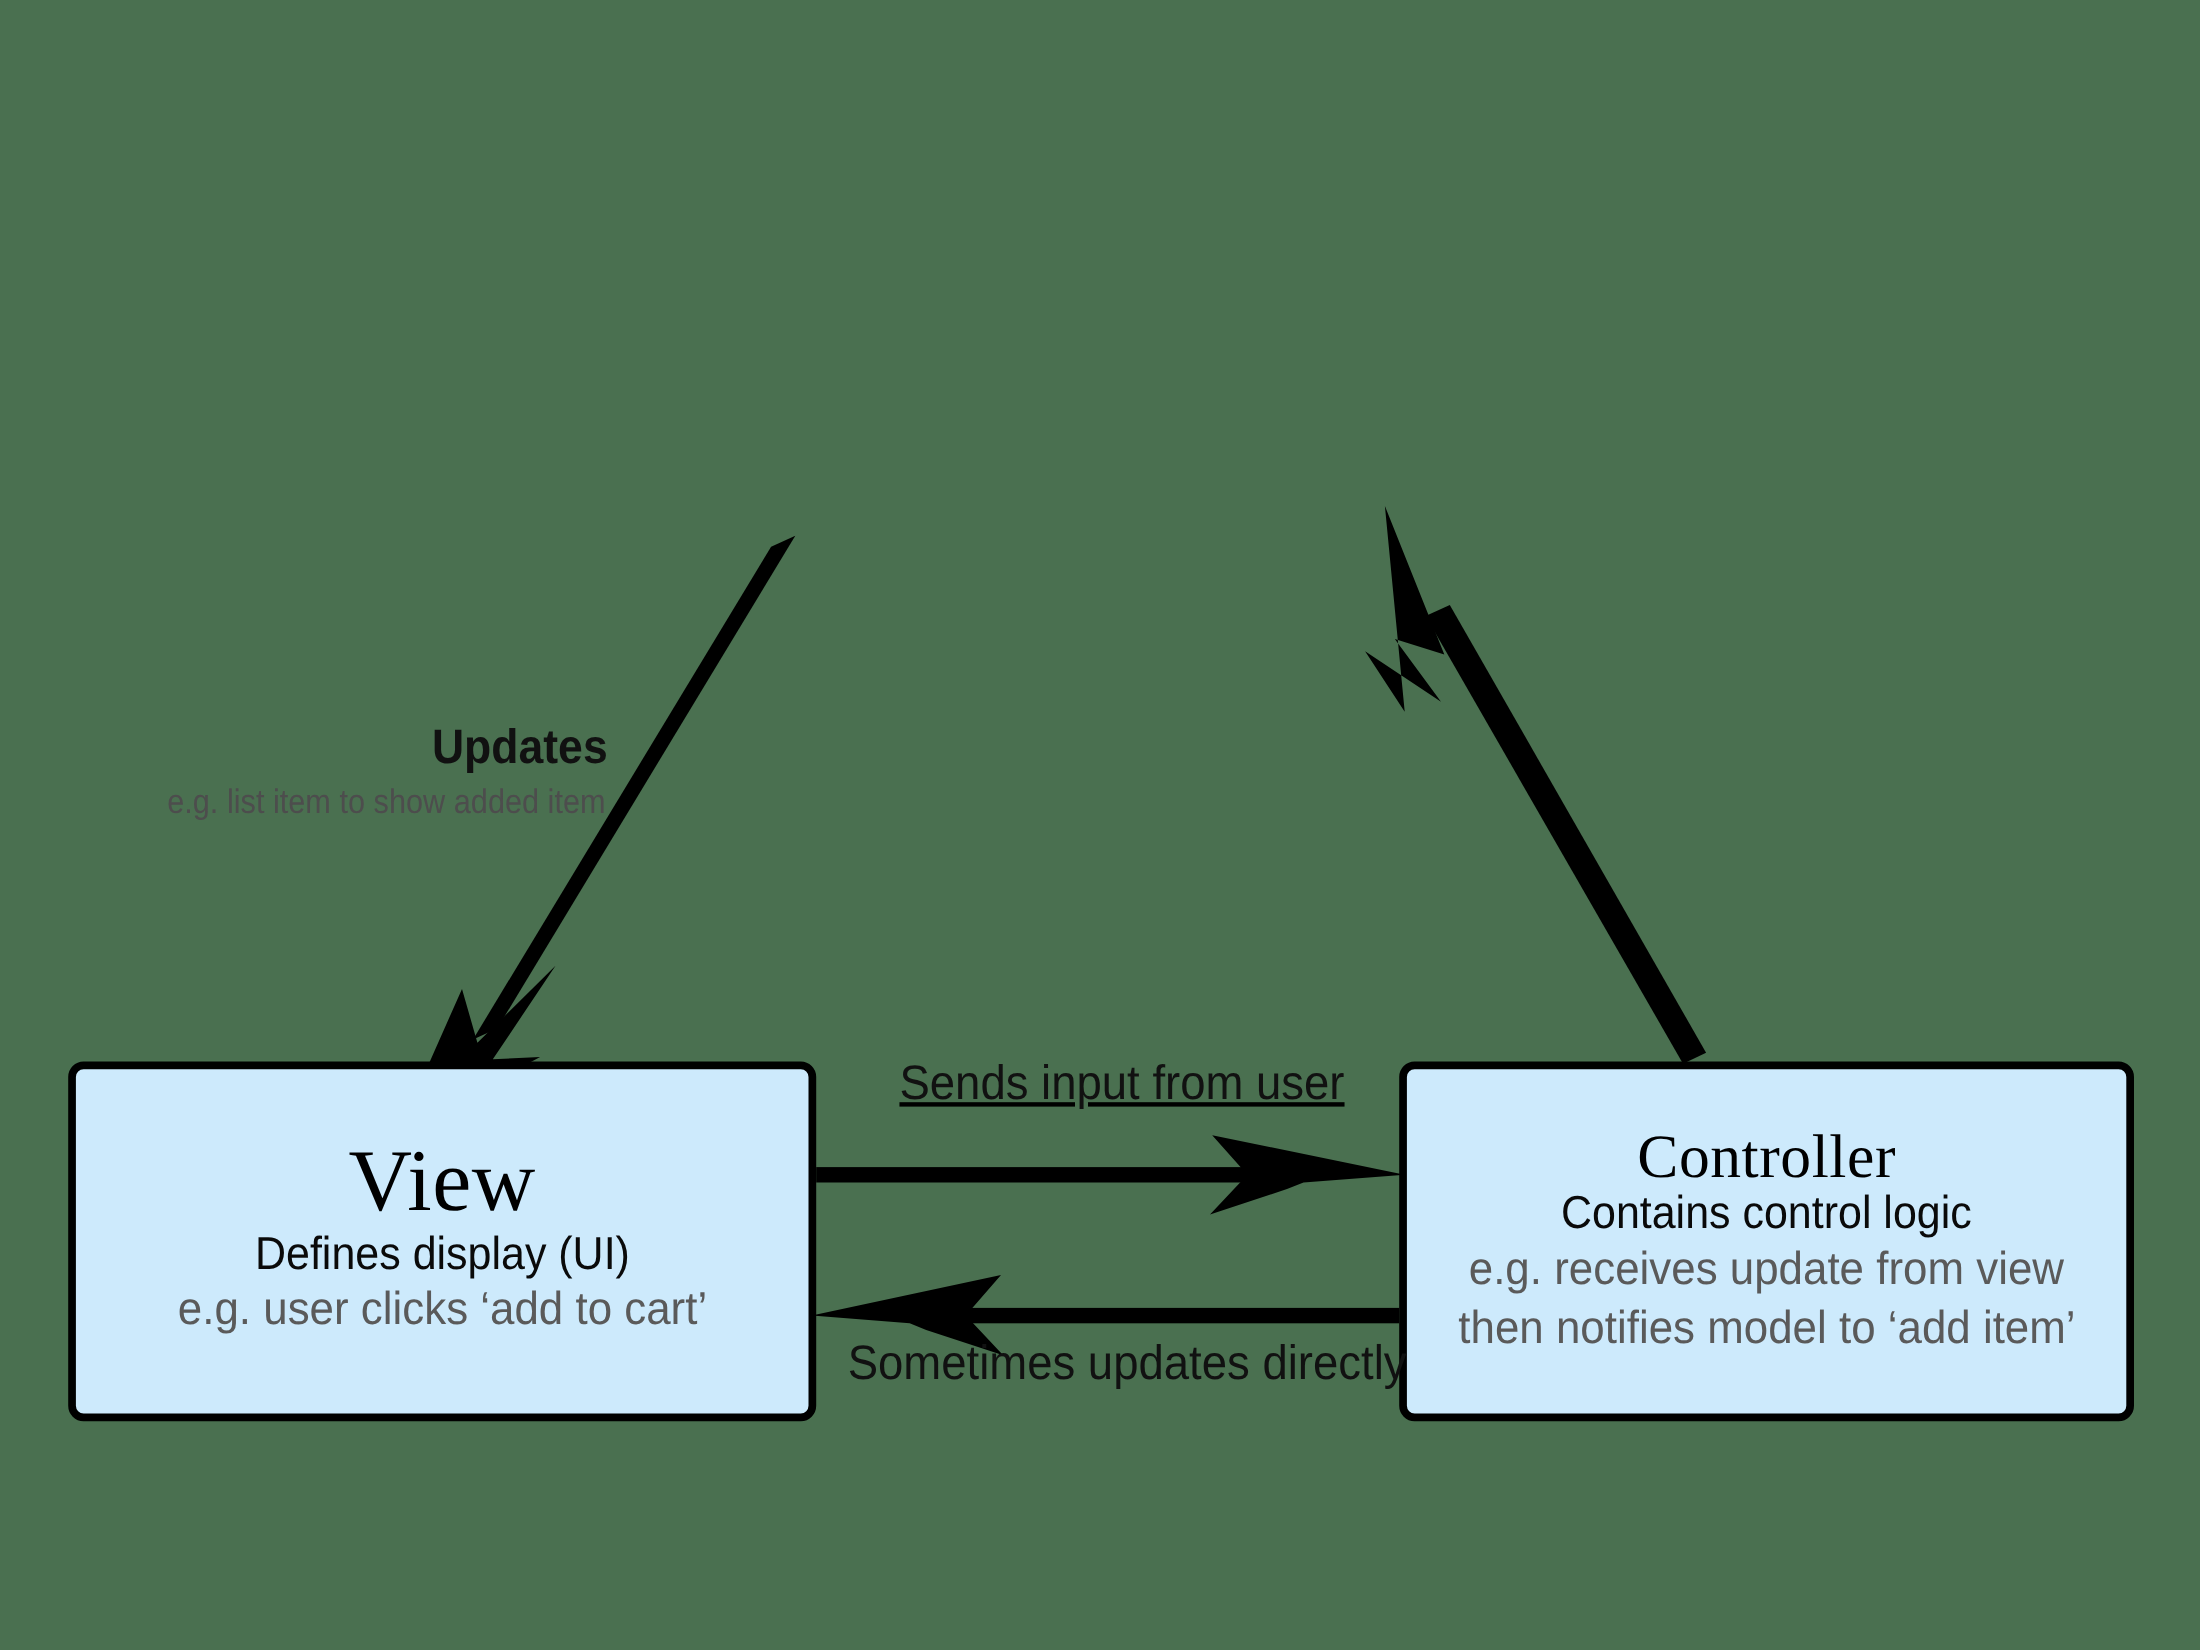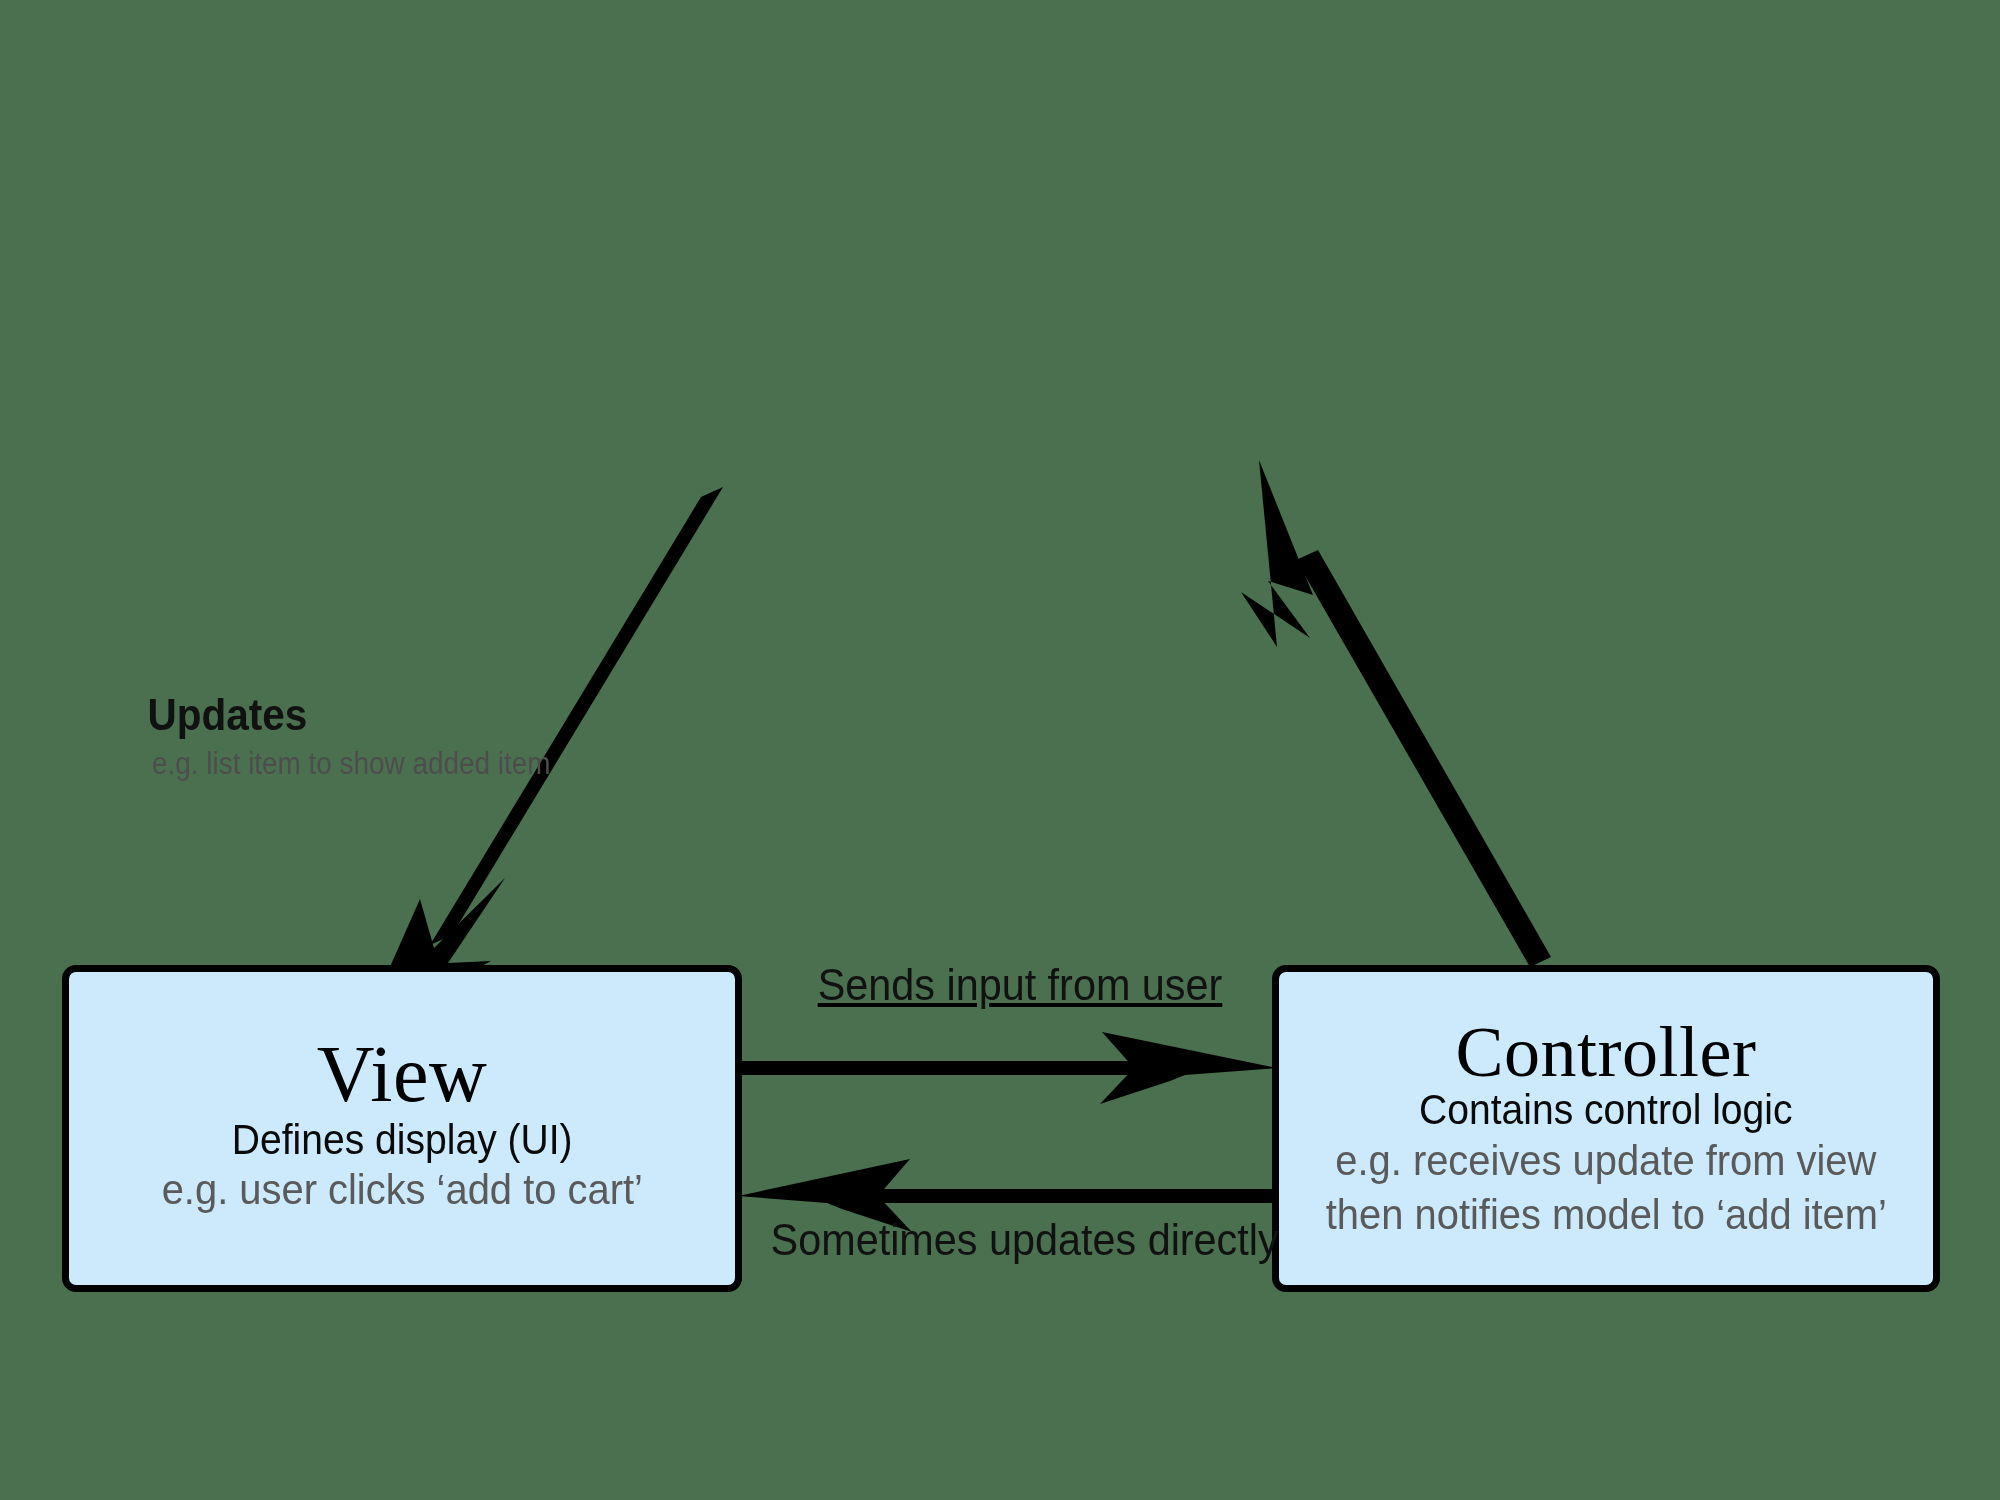--- a/index.html
+++ b/index.html
@@ -74,40 +74,40 @@
   }
   #view-node .title{font-size:80px;margin-bottom:4px;}
   #view-node .subtitle{font-size:42px;margin-bottom:2px;}
   #view-node .desc{font-size:42px;text-align:center;white-space:nowrap;}
 
   
   #controller-node{
     left:1272px;top:965px;width:668px;height:327px;
     justify-content:center;
   }
-  #controller-node .title{font-size:72px;margin-bottom:0px;}
+  #controller-node .title{font-size:56px;margin-bottom:0px;}
   #controller-node .subtitle{font-size:42px;margin-bottom:2px;}
   #controller-node .desc{font-size:42px;text-align:center;white-space:nowrap;line-height:1.28;}
 
   
   .edge-label{position:absolute;}
   .edge-label .lbl-main{
     font-family:"Liberation Sans",sans-serif;
     color:#111;
     white-space:nowrap;
     display:block;
   }
   .edge-label .lbl-sub{
     font-family:"Liberation Sans",sans-serif;
     color:#4d4d4d;
     white-space:nowrap;
     display:block;
   }
 
-  #updates-label{left:130px;top:655px;width:440px;text-align:left;margin-top:35px;}
+  #updates-label{left:130px;top:655px;width:440px;text-align:right;}
   #updates-label .lbl-main{font-size:44px;font-weight:bold;transform:scaleX(0.92);letter-spacing:0px;}
   #updates-label .lbl-sub{font-size:31px;transform:scaleX(0.9);margin-top:6px;}
 
   #manipulates-label{left:1420px;top:660px;width:360px;text-align:left;}
   #manipulates-label .lbl-main{font-size:44px;font-weight:400;transform:scaleX(0.94);transform-origin:left center;}
 
   #sends-input-label{left:770px;top:960px;width:500px;text-align:center;text-decoration:underline;}
   #sends-input-label .lbl-main{font-size:44px;font-weight:400;transform:scaleX(0.94);}
 
   #sometimes-label{left:755px;top:1215px;width:520px;text-align:center;}

